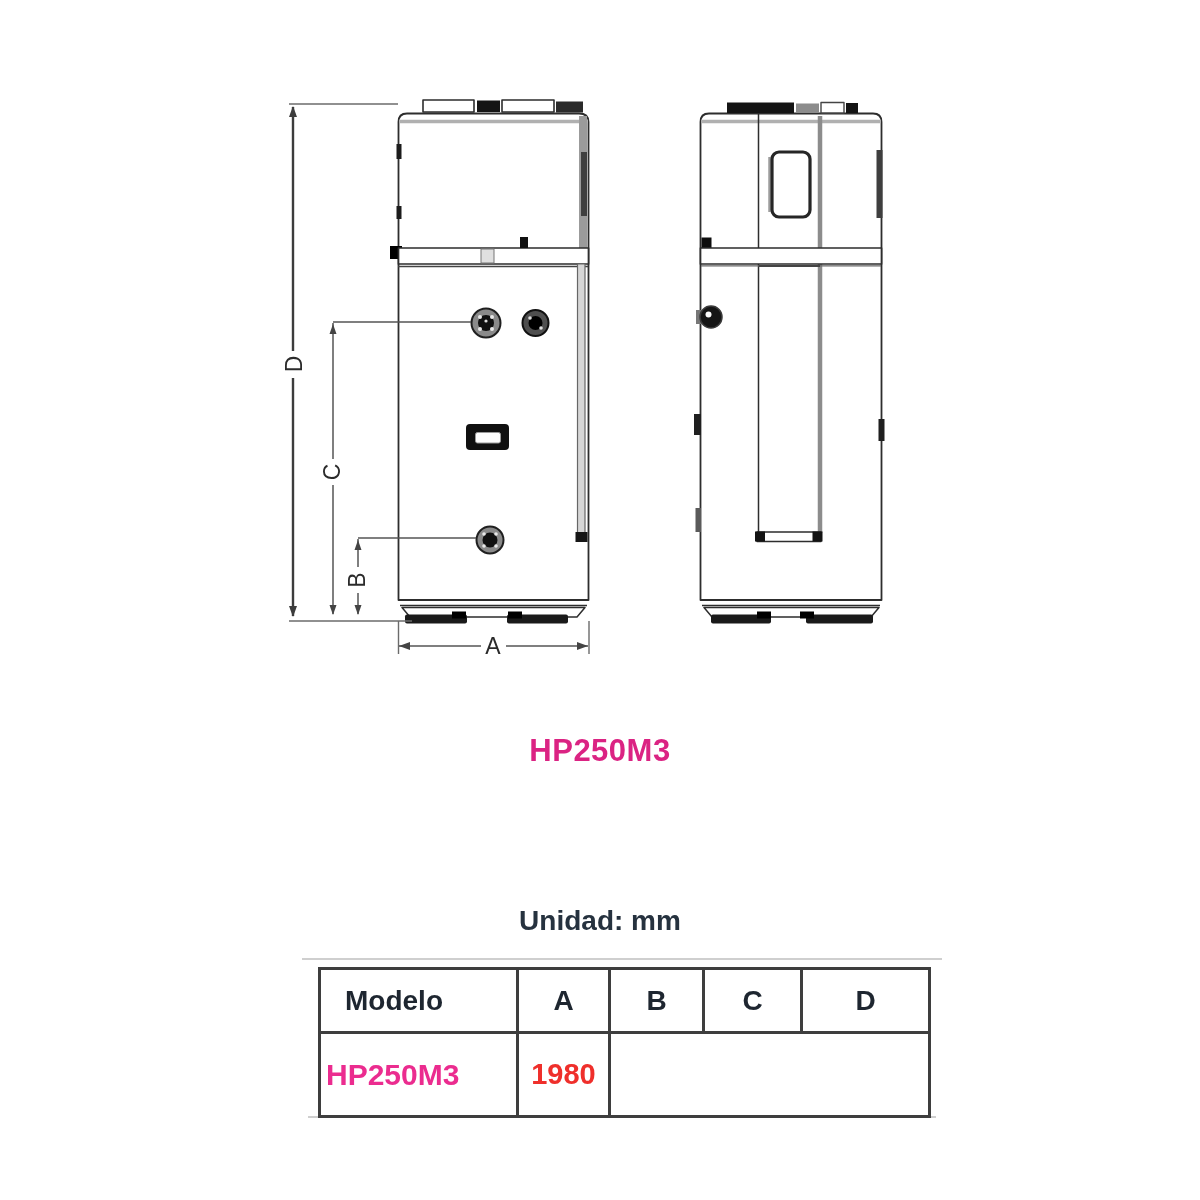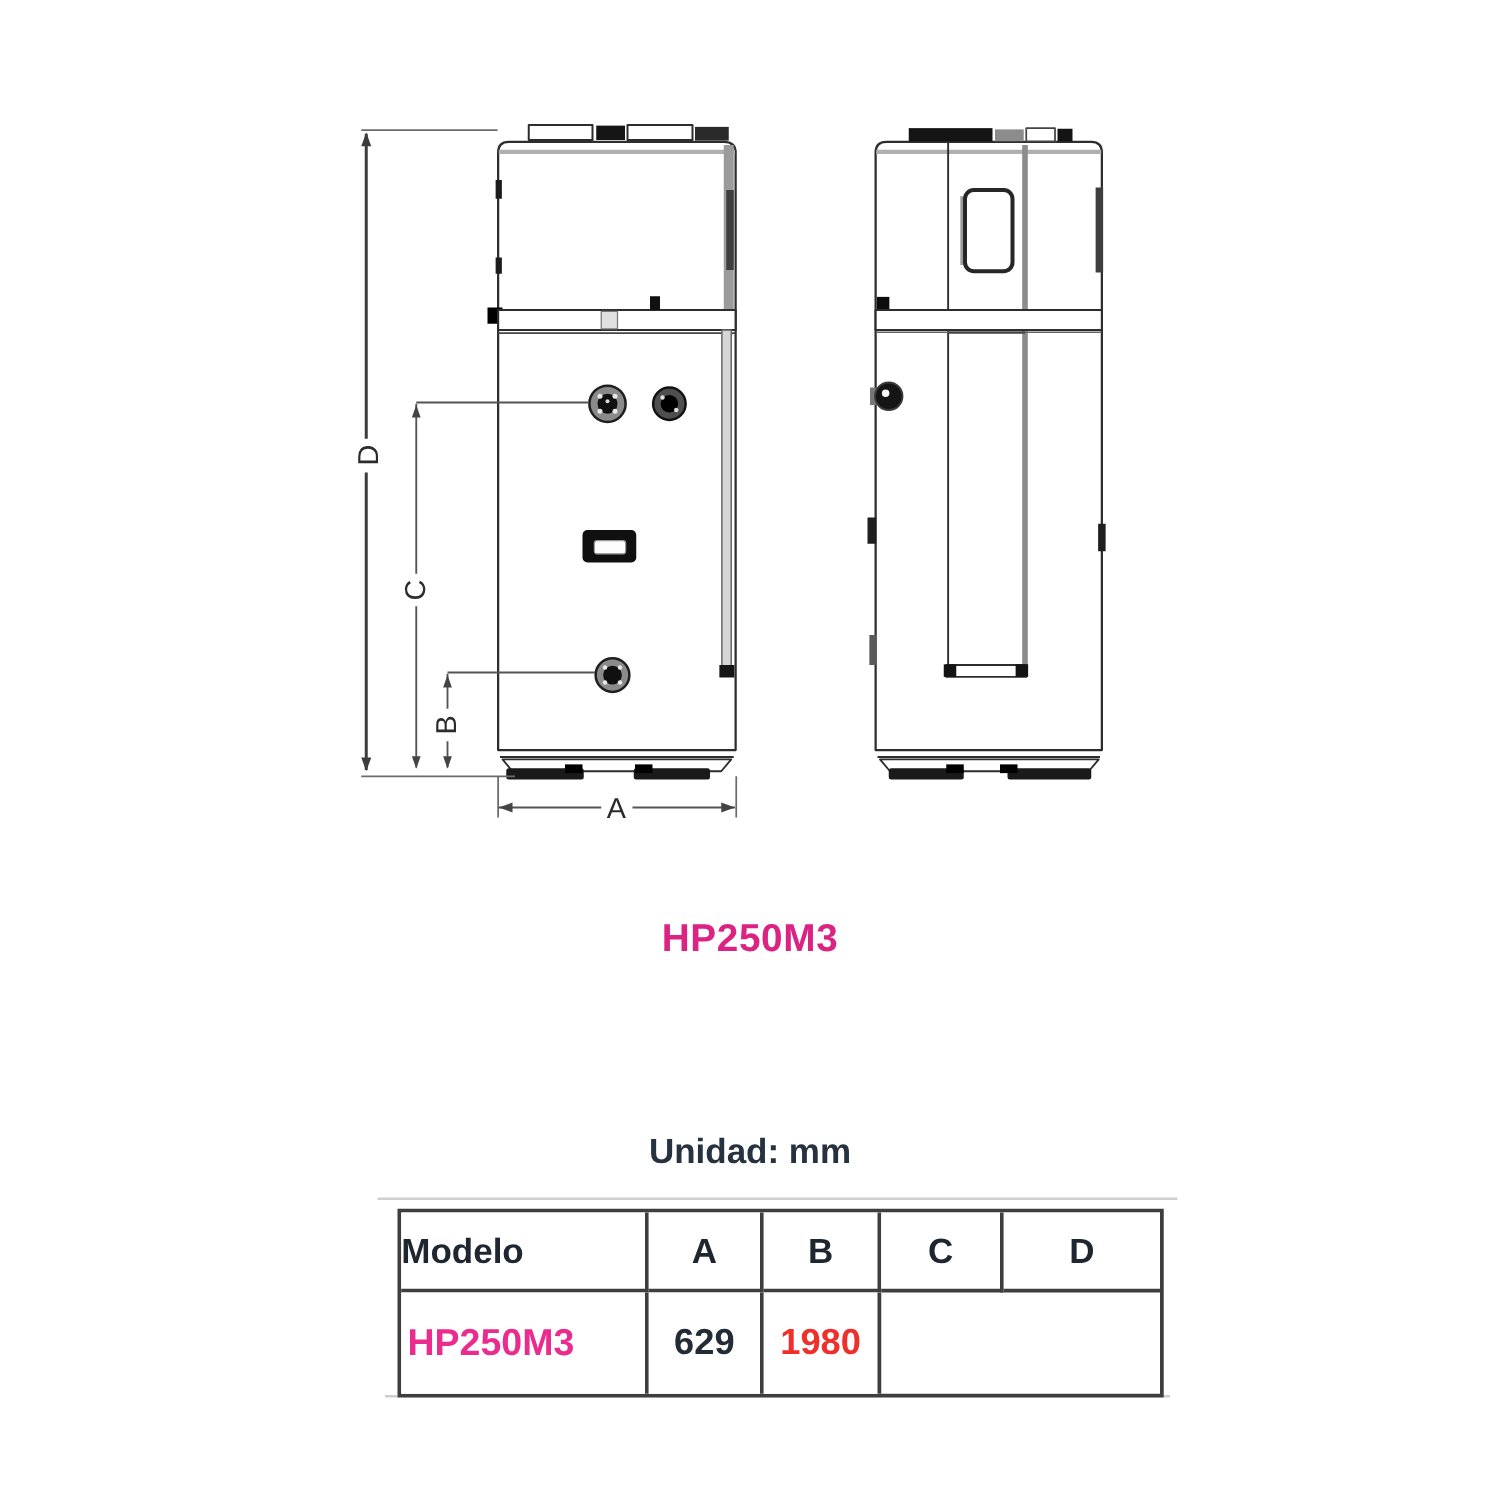--- a/index.html
+++ b/index.html
@@ -12,21 +12,21 @@
   .units-label{position:absolute;left:0;top:905px;width:1200px;text-align:center;
         font-size:28px;font-weight:700;color:#26323F;}
   .shadow-line{position:absolute;height:2px;background:#cfcfcf;}
   .dim-table{position:absolute;left:318px;top:967px;display:grid;
         grid-template-columns:198px 92px 94px 98px 125px;
         grid-template-rows:64px 81px;border:3px solid #3E3E3E;background:#fff;}
   .dim-table>div{box-sizing:border-box;display:flex;align-items:center;justify-content:center;
         border-right:3px solid #3E3E3E;background:#fff;}
   .dim-table>div:nth-child(5n){border-right:none;}
   .dim-table>.hdr{border-bottom:3px solid #3E3E3E;font-size:28px;font-weight:700;color:#1E2630;}
-  .dim-table>.hdr-modelo{justify-content:flex-start;padding-left:0;}
+  .dim-table>.hdr-modelo{justify-content:flex-start;padding-left:24px;}
   .dim-table>.cell{font-size:29px;font-weight:700;color:#222B36;}
   .dim-table>.cell-model{justify-content:flex-start;padding-left:5px;font-size:30px;color:#EB2C8F;}
   .dim-table>.cell-d{color:#EF2F2B;}
 </style>
 </head>
 <body>
 
 <div class="page">
 
   <svg class="drawing-svg" width="1200" height="700" viewBox="0 0 1200 700">
@@ -200,17 +200,16 @@
   <div class="shadow-line" style="left:308px;top:1116px;width:628px;"></div>
 
   <div class="dim-table">
     <div class="hdr hdr-modelo">Modelo</div>
     <div class="hdr">A</div>
     <div class="hdr">B</div>
     <div class="hdr">C</div>
     <div class="hdr">D</div>
 
     <div class="cell cell-model">HP250M3</div>
-    <div class="cell">629</div>
     <div class="cell cell-d">1980</div>
   </div>
 
 </div>
 
 </body></html>

